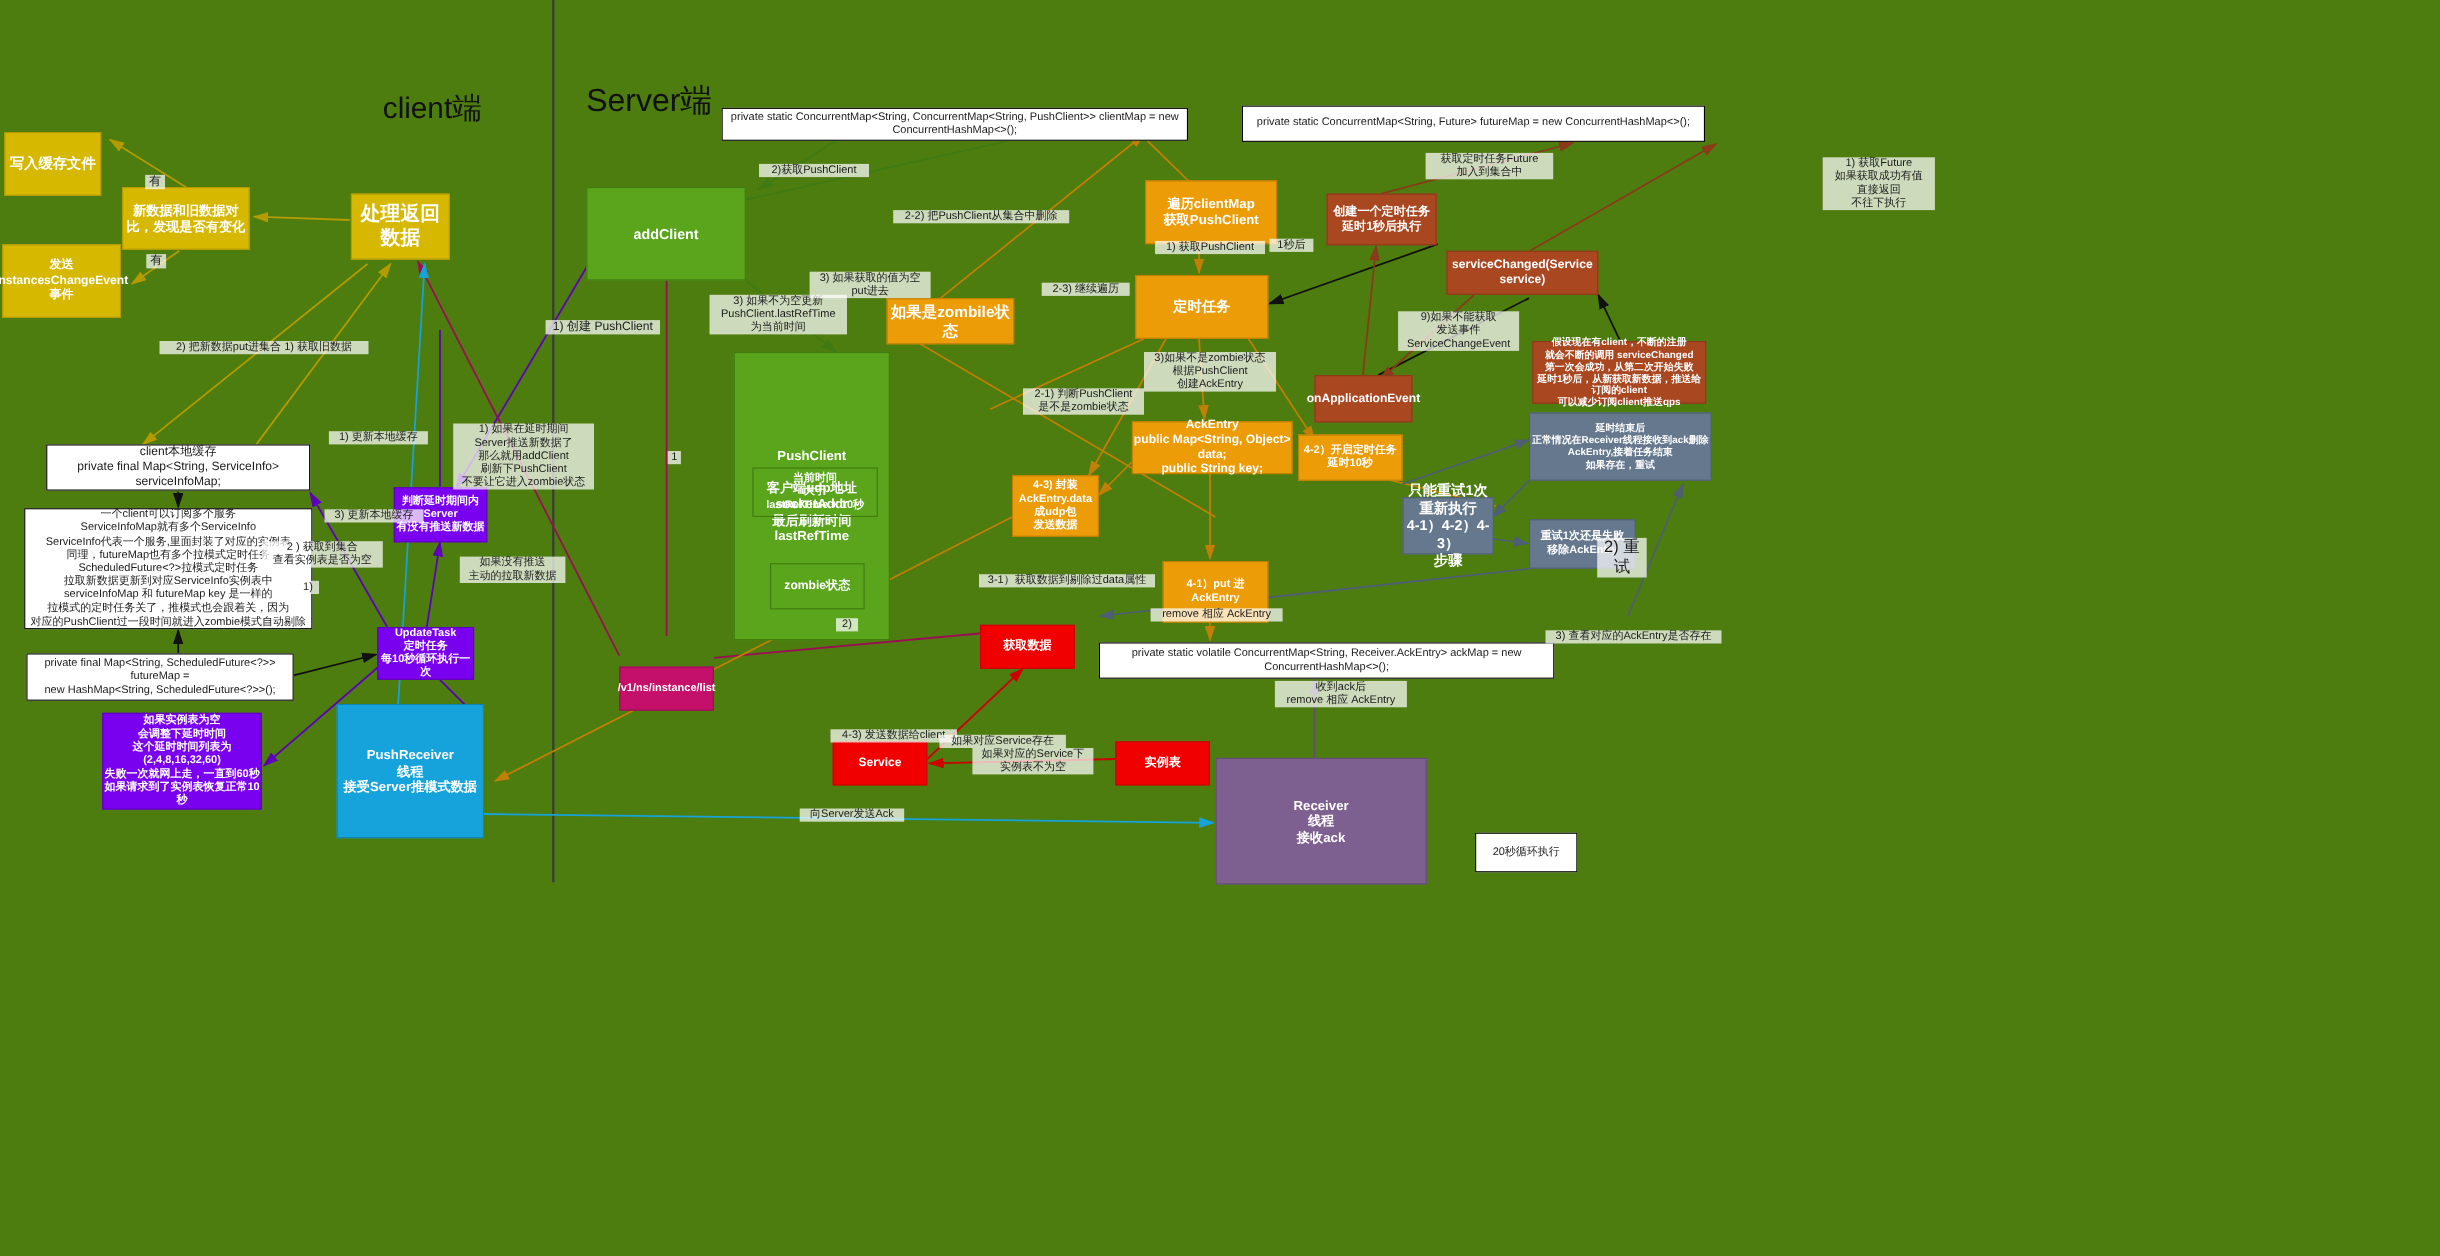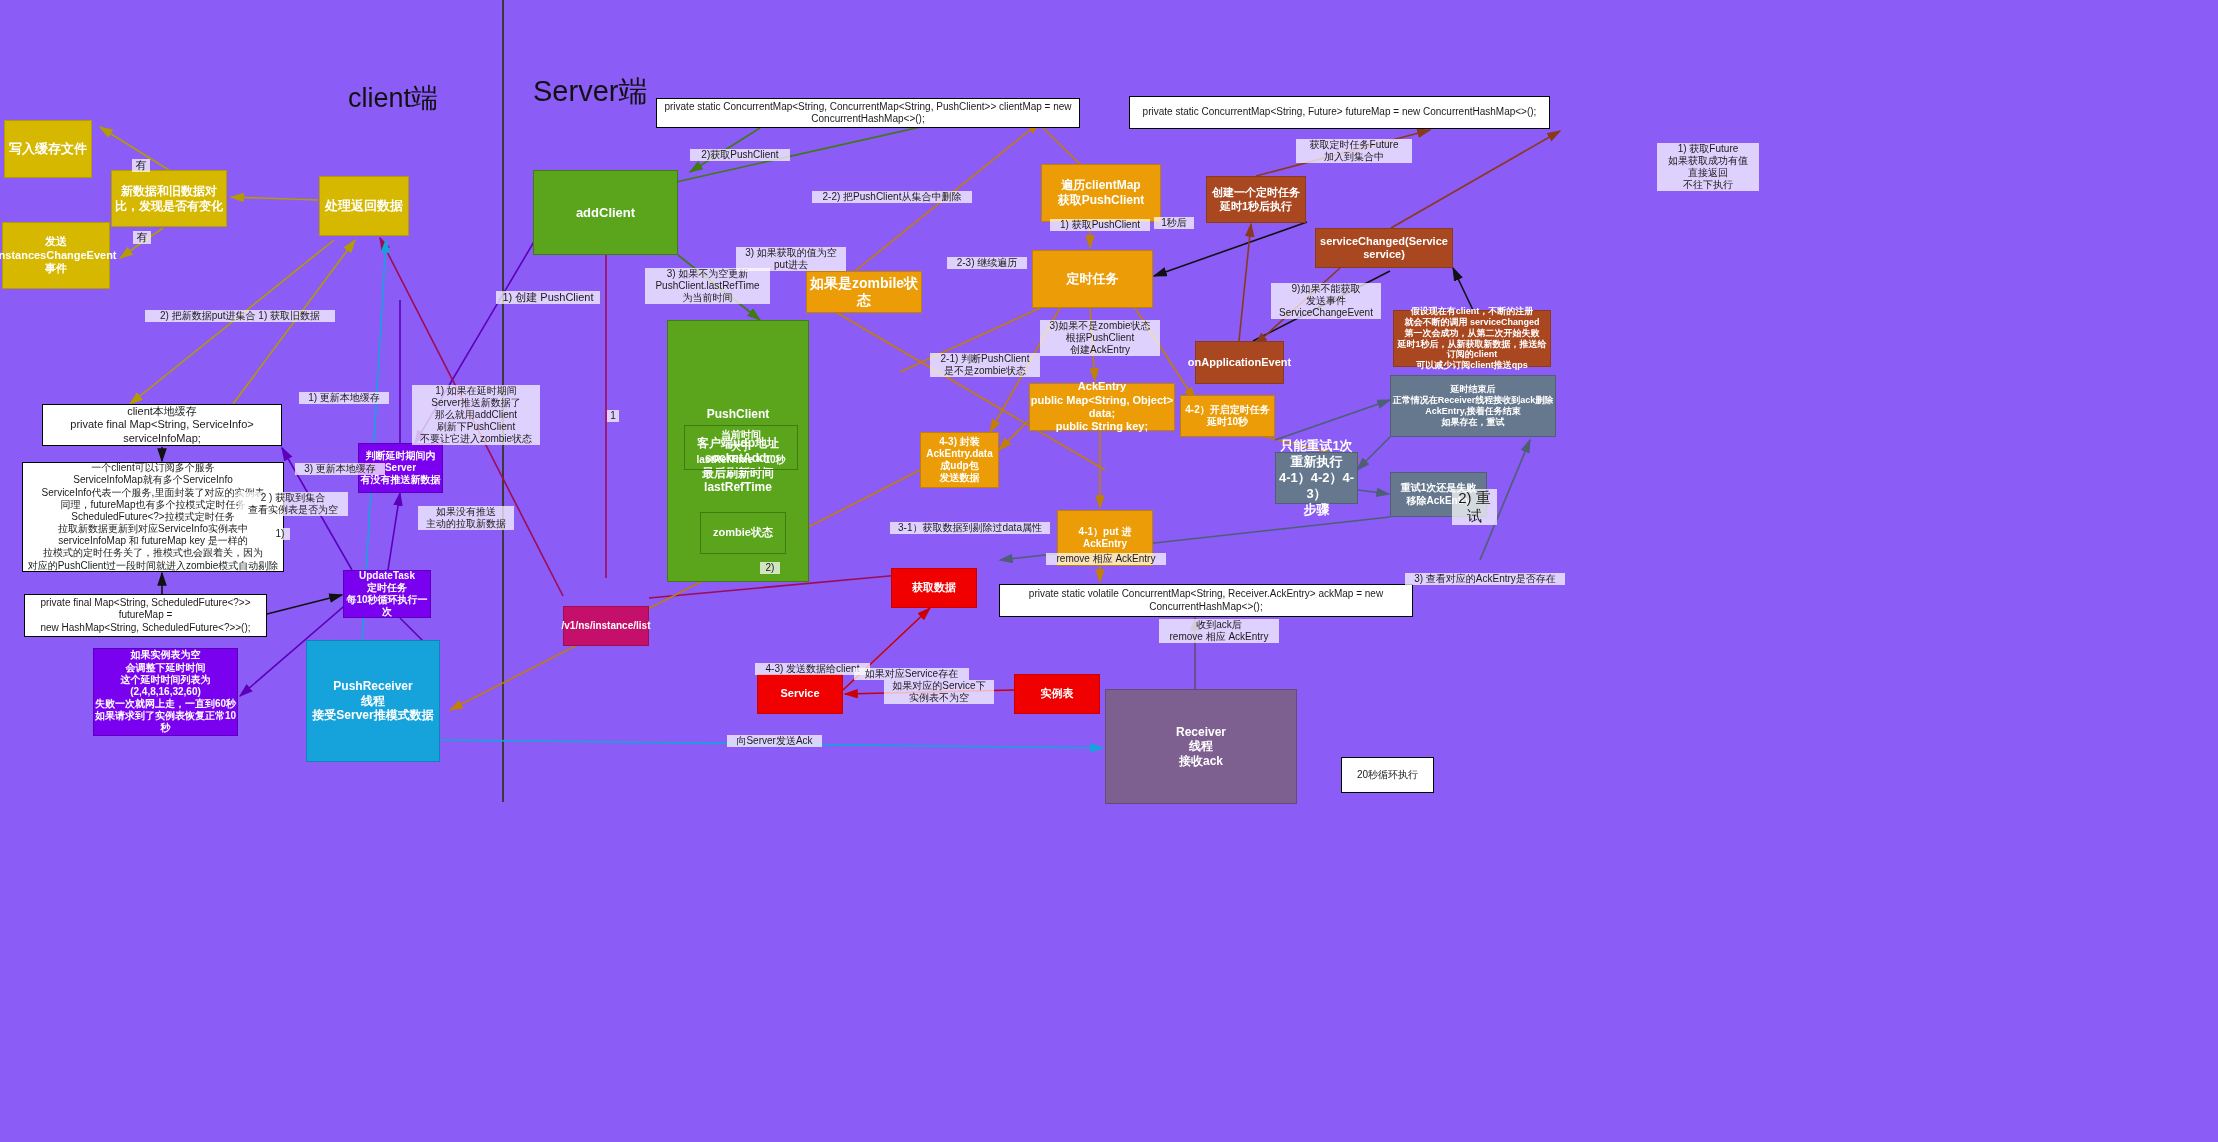--- a/index.html
+++ b/index.html
@@ -1,17 +1,17 @@
 <!DOCTYPE html>
 <html><head>
 <meta charset="utf-8">
 <style>
   html,body{margin:0;padding:0;background:#ffffff;}
   body{font-family:"Liberation Sans","DejaVu Sans",sans-serif;}
-  #canvas{position:relative;width:2218px;height:1142px;background:#8b5cf6;overflow:hidden;}
+  #canvas{position:relative;width:2218px;height:1142px;background:#4d7c0f;overflow:hidden;}
   svg.edges{position:absolute;left:0;top:0;width:2218px;height:1142px;pointer-events:none;}
   .node{position:absolute;box-sizing:border-box;display:flex;align-items:center;justify-content:center;text-align:center;line-height:1.22;}
   .node span{display:block;white-space:pre-line;}
   .lbl{position:absolute;color:#1a1a1a;text-align:center;white-space:pre-line;line-height:1.2;background:rgba(255,255,255,0.72);}
   .title{position:absolute;color:#111;}
   
   .yellow{background:#d6b800;border:1px solid #b39b00;color:#fff;font-weight:bold;}
   .green{background:#5aa51b;border:1px solid #3f7a12;color:#fff;font-weight:bold;}
   .green-inner{background:transparent;border:1px solid #3f7a12;color:#fff;font-weight:bold;}
   .orange{background:#eb9c06;border:1px solid #c07f05;color:#fff;font-weight:bold;}
@@ -138,21 +138,21 @@
     </div>
     <div class="node yellow" style="left: 111px; top: 170px; width: 116px; height: 57px; font-size: 12px;">
       <span>新数据和旧数据对
 比，发现是否有变化</span>
     </div>
     <div class="node yellow" style="left: 2px; top: 222px; width: 108px; height: 67px; font-size: 11px;">
       <span>发送
 InstancesChangeEvent
 事件</span>
     </div>
-    <div class="node yellow" style="left: 319px; top: 176px; width: 90px; height: 60px; font-size: 13px;">
+    <div class="node yellow" style="left: 319px; top: 176px; width: 90px; height: 60px; font-size: 18px;">
       <span>处理返回数据</span>
     </div>
     <div class="node plain" style="left: 42px; top: 404px; width: 240px; height: 42px; font-size: 11px;">
       <span>client本地缓存
 private final Map&lt;String, ServiceInfo&gt; serviceInfoMap;</span>
     </div>
     <div class="node plain" style="left: 22px; top: 462px; width: 262px; height: 110px; font-size: 10px;">
       <span>一个client可以订阅多个服务
 ServiceInfoMap就有多个ServiceInfo
 ServiceInfo代表一个服务,里面封装了对应的实例表

